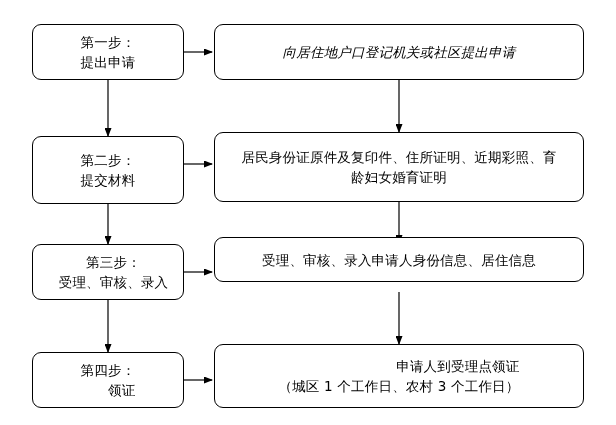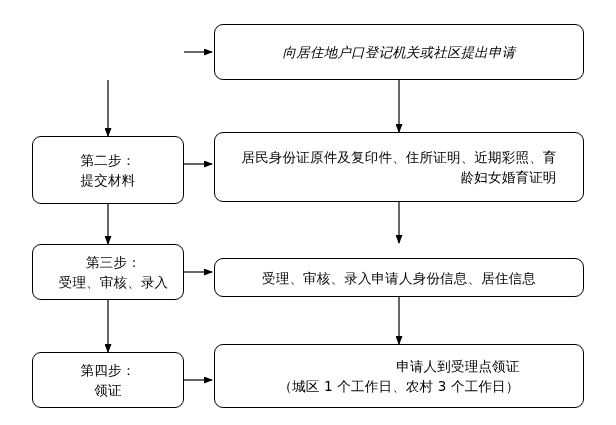--- a/index.html
+++ b/index.html
@@ -73,29 +73,31 @@
     <line x1="399" y1="80" x2="399" y2="132" stroke="#000000" stroke-width="1.2" marker-end="url(#arrowhead)"></line>
     <line x1="399" y1="202" x2="399" y2="243" stroke="#000000" stroke-width="1.2" marker-end="url(#arrowhead)"></line>
     <line x1="399" y1="292" x2="399" y2="344" stroke="#000000" stroke-width="1.2" marker-end="url(#arrowhead)"></line>
 
     <line x1="184" y1="52" x2="212" y2="52" stroke="#000000" stroke-width="1.2" marker-end="url(#arrowhead)"></line>
     <line x1="184" y1="164" x2="212" y2="164" stroke="#000000" stroke-width="1.2" marker-end="url(#arrowhead)"></line>
     <line x1="184" y1="272" x2="212" y2="272" stroke="#000000" stroke-width="1.2" marker-end="url(#arrowhead)"></line>
     <line x1="184" y1="380" x2="212" y2="380" stroke="#000000" stroke-width="1.2" marker-end="url(#arrowhead)"></line>
   </svg>
 
+  <div class="node left-node" style="top:24px;height:56px;">第一步：
+提出申请</div>
   <div class="node right-node" style="top:24px;height:56px;font-style:italic;">向居住地户口登记机关或社区提出申请</div>
 
   <div class="node left-node" style="top:136px;height:68px;">第二步：
 提交材料</div>
-  <div class="node right-node" style="top:132px;height:70px;text-align:right;">居民身份证原件及复印件、住所证明、近期彩照、育
+  <div class="node right-node" style="top:132px;height:70px;">居民身份证原件及复印件、住所证明、近期彩照、育
 龄妇女婚育证明</div>
 
   <div class="node left-node" style="top:244px;height:56px;padding-left:11px;">第三步：
 受理、审核、录入</div>
-  <div class="node right-node" style="top:258px;height:39px;">受理、审核、录入申请人身份信息、居住信息</div>
+  <div class="node right-node" style="top:237px;height:45px;">受理、审核、录入申请人身份信息、居住信息</div>
 
-  <div class="node left-node" style="top:352px;height:56px;">第四步：
+  <div class="node left-node" style="top:352px;height:56px;text-align:right;">第四步：
 领证</div>
   <div class="node right-node" style="top:344px;height:64px;text-align:right;">申请人到受理点领证
 （城区 1 个工作日、农村 3 个工作日）</div>
 
 </div>
 
 </body></html>

